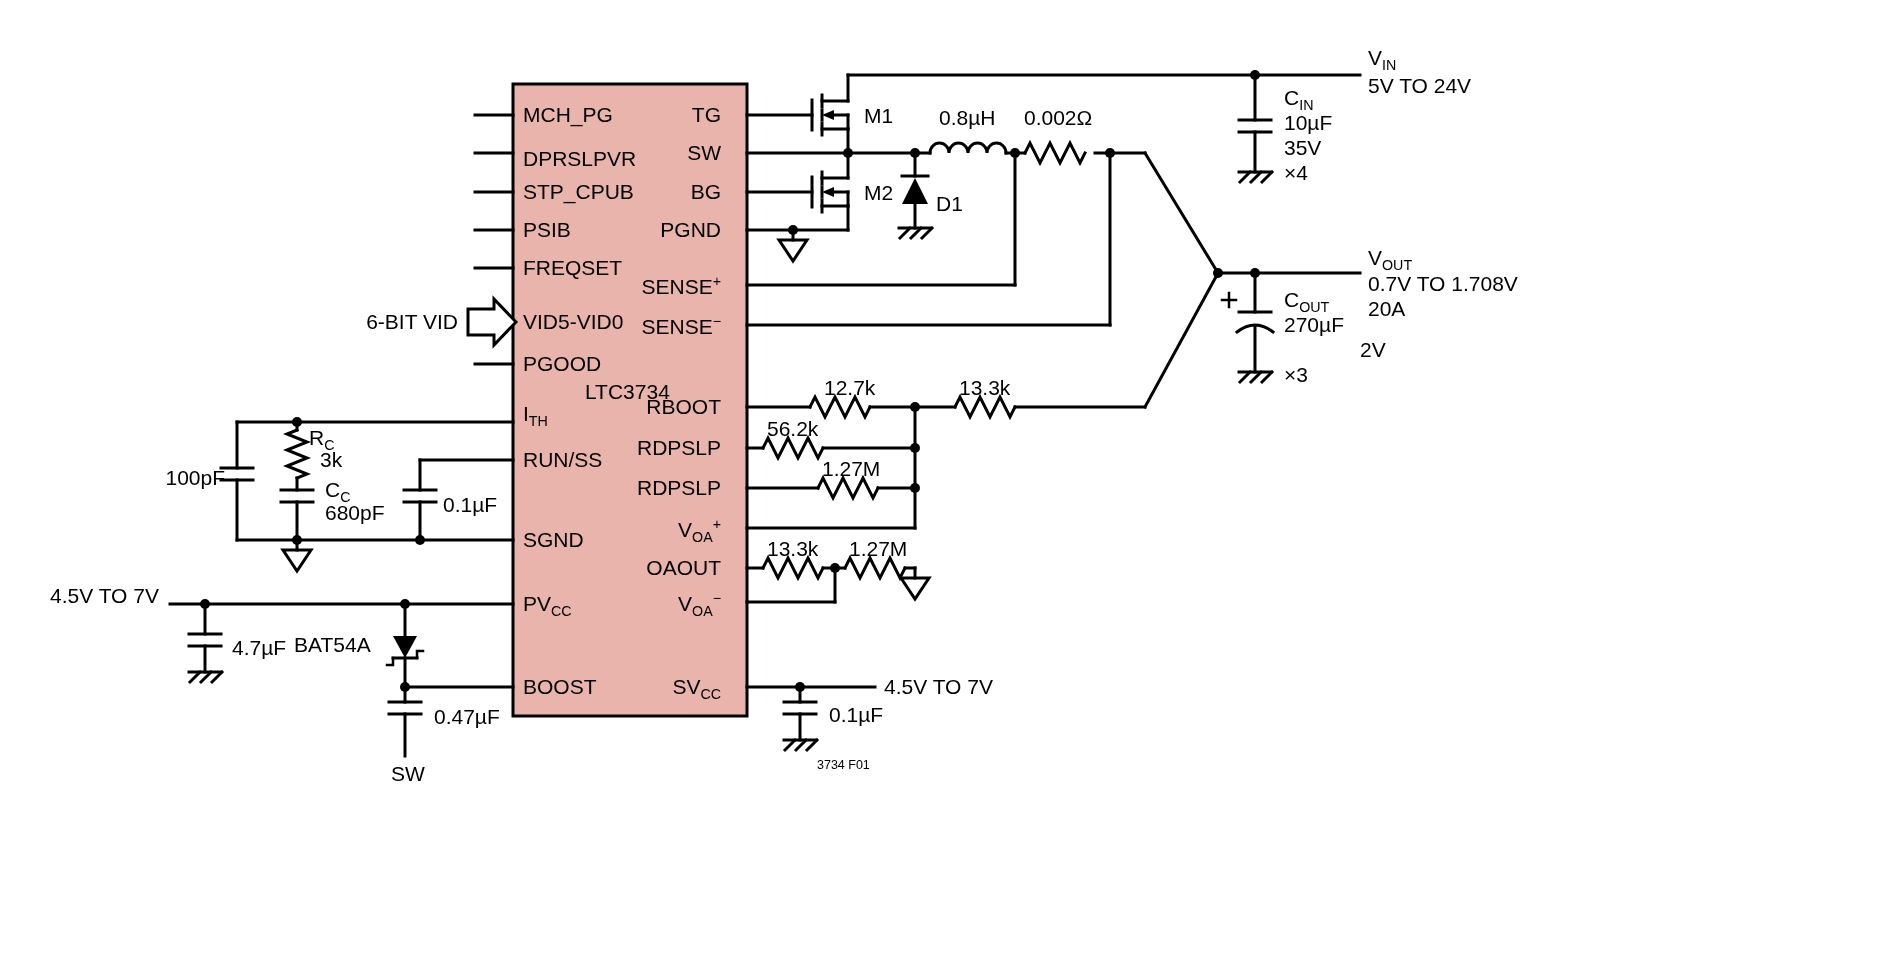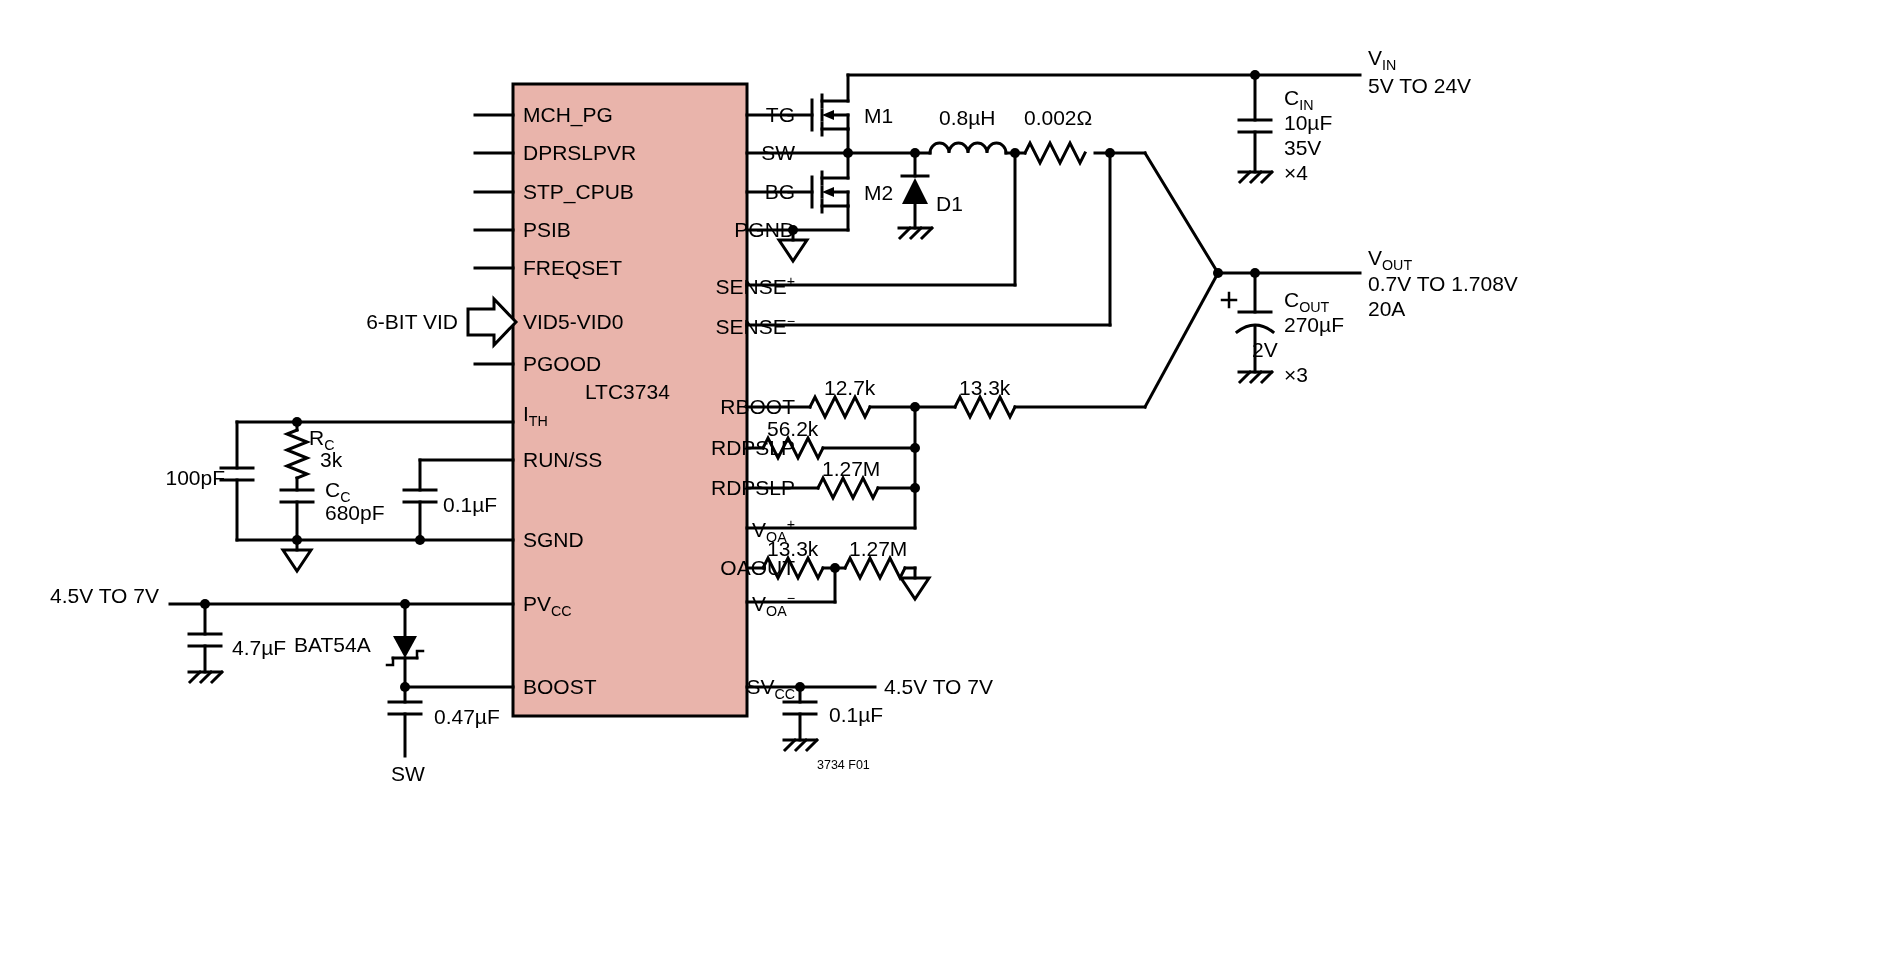--- a/index.html
+++ b/index.html
@@ -4,21 +4,21 @@
 <style>
   html,body{margin:0;padding:0;background:#fff;}
   .stage{position:relative;width:1885px;height:975px;background:#ffffff;
          font-family:"Liberation Sans",sans-serif;color:#000;overflow:hidden;}
   .stage svg{position:absolute;left:0;top:0;}
   .lbl{position:absolute;font-size:21px;line-height:1.12;white-space:nowrap;}
   .lbl sub{font-size:68%;}
   .lbl sup{font-size:68%;}
   .small{font-size:12.5px;}
   .pin-l{left:523px;}
-  .pin-r{right:1090px;text-align:left;}
+  .pin-r{right:1164px;text-align:left;}
 </style>
 </head>
 <body>
 
 <div class="stage">
 
 <svg width="1885" height="975" viewBox="0 0 1885 975">
   <defs>
     <path id="res-h" d="M0 0l5 -10l10 20l10 -20l10 20l10 -20l10 20l5 -10"></path>
     <path id="res-v" d="M0 0l-10 4l20 8l-20 8l20 8l-20 8l20 8l-10 4"></path>
@@ -221,21 +221,21 @@
       <circle cx="205" cy="604" r="5"></circle>
           <circle cx="405" cy="604" r="5"></circle>
       <circle cx="405" cy="687" r="5"></circle>
     </g>
   </g>
 
   <polygon points="468,309 494,309 494,299 516,322 494,345 494,335 468,335" fill="#fff" stroke="#000" stroke-width="3"></polygon>
 </svg>
 
 <div class="lbl pin-l" style="top:103px"><span>MCH_PG</span></div>
-<div class="lbl pin-l" style="top:141px"><span>DPRSLPVR</span></div>
+<div class="lbl pin-l" style="top:147px"><span>DPRSLPVR</span></div>
 <div class="lbl pin-l" style="top:180px"><span>STP_CPUB</span></div>
 <div class="lbl pin-l" style="top:218px"><span>PSIB</span></div>
 <div class="lbl pin-l" style="top:256px"><span>FREQSET</span></div>
 <div class="lbl pin-l" style="top:310px"><span>VID5-VID0</span></div>
 <div class="lbl pin-l" style="top:352px"><span>PGOOD</span></div>
 <div class="lbl pin-l" style="top:402px"><span>I</span><sub>TH</sub></div>
 <div class="lbl pin-l" style="top:448px"><span>RUN/SS</span></div>
 <div class="lbl pin-l" style="top:528px"><span>SGND</span></div>
 <div class="lbl pin-l" style="top:592px"><span>PV</span><sub>CC</sub></div>
 <div class="lbl pin-l" style="top:675px"><span>BOOST</span></div>
@@ -269,21 +269,21 @@
 <div class="lbl" style="left:936px;top:192px"><span>D1</span></div>
 <div class="lbl" style="left:939px;top:106px"><span>0.8µH</span></div>
 <div class="lbl" style="left:1024px;top:106px"><span>0.002Ω</span></div>
 
 <div class="lbl" style="left:1368px;top:246px"><span>V</span><sub>OUT</sub></div>
 <div class="lbl" style="left:1368px;top:272px"><span>0.7V TO 1.708V</span></div>
 <div class="lbl" style="left:1368px;top:297px"><span>20A</span></div>
 
 <div class="lbl" style="left:1284px;top:288px"><span>C</span><sub>OUT</sub></div>
 <div class="lbl" style="left:1284px;top:313px"><span>270µF</span></div>
-<div class="lbl" style="left:1252px;top:338px"><span>2V</span></div>
+<div class="lbl" style="left:1360px;top:338px"><span>2V</span></div>
 <div class="lbl" style="left:1284px;top:363px"><span>×3</span></div>
 
 <div class="lbl" style="left:824px;top:376px"><span>12.7k</span></div>
 <div class="lbl" style="left:959px;top:376px"><span>13.3k</span></div>
 <div class="lbl" style="left:767px;top:417px"><span>56.2k</span></div>
 <div class="lbl" style="left:822px;top:457px"><span>1.27M</span></div>
 <div class="lbl" style="left:767px;top:537px"><span>13.3k</span></div>
 <div class="lbl" style="left:849px;top:537px"><span>1.27M</span></div>
 
 <div class="lbl" style="right:1660px;top:466px;"><span>100pF</span></div>

